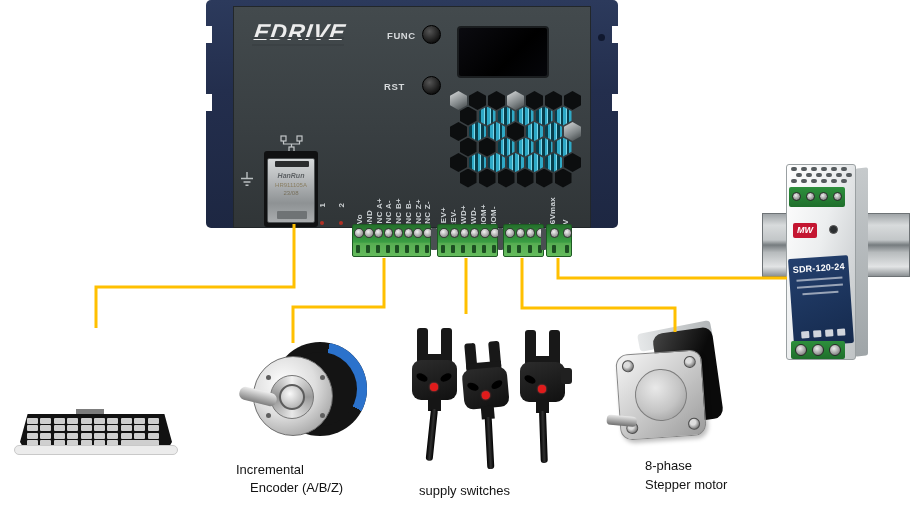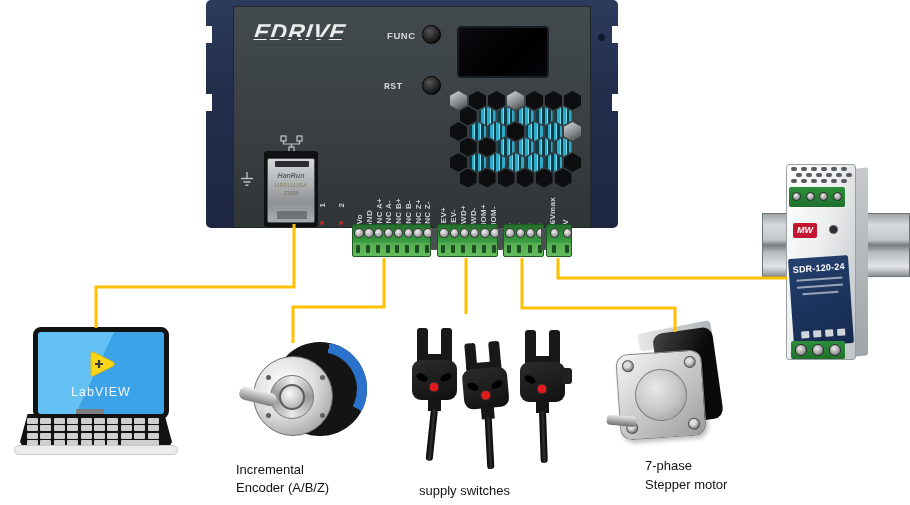--- a/index.html
+++ b/index.html
@@ -150,21 +150,21 @@
     <div class="notch" style="left:612px;top:94px;"></div>
     <div class="case-hole" style="left:598px;top:34px;"></div>
 
     <div class="panel">
       <div class="brand">EDRIVE</div>
       <div class="slit" style="left:18px;top:30px;width:92px;"></div>
       <div class="slit" style="left:18px;top:37px;width:92px;"></div>
 
       <div class="btn-label" style="left:153px;top:23px;">FUNC</div>
       <div class="round-btn" style="left:188px;top:18px;"></div>
-      <div class="btn-label" style="left:150px;top:74px;font-family:Liberation Mono, monospace;">RST</div>
+      <div class="btn-label" style="left:150px;top:74px;">RST</div>
       <div class="round-btn" style="left:188px;top:69px;"></div>
 
       <div class="display"></div>
       <div class="vents" id="vents">
           <div class="hex glint" style="left: 0px; top: 0px;"></div>
           <div class="hex" style="left: 19px; top: 0px;"></div>
           <div class="hex" style="left: 38px; top: 0px;"></div>
           <div class="hex glint" style="left: 57px; top: 0px;"></div>
           <div class="hex" style="left: 76px; top: 0px;"></div>
           <div class="hex" style="left: 95px; top: 0px;"></div>
@@ -306,27 +306,20 @@
         <div class="slot" style="left: 4.5px;"></div>
         <div class="screw" style="left: 15.75px;"></div>
         <div class="slot" style="left: 17.5px;"></div>
       </div>
     <div class="tconn" style="left:431px;width:6px;"></div>
     <div class="tconn" style="left:498px;width:5px;"></div>
     <div class="tconn" style="left:541px;width:5px;"></div>
   </div>
 
   <div class="abs" style="left:14px;top:320px;width:180px;height:140px;">
-    <div class="bezel">
-      <svg class="abs" style="left:49px;top:18px;" width="30" height="28">
-        <path d="M4 4 Q4 1 7 2.5 L26 12 Q29 14 26 16 L7 25.5 Q4 27 4 24 Z" fill="#fdd61a" stroke="#e3ba0a" stroke-width="1"></path>
-        <path d="M8 14 H16 M12 10 V18" stroke="#3a3a3a" stroke-width="2.2"></path>
-      </svg>
-      <div class="lv-text">LabVIEW</div>
-    </div>
     <div class="hinge"></div>
     <div class="lt-base" id="keys">
         <div class="key" style="left: 7px; top: 4px; width: 11px;"></div>
         <div class="key" style="left: 20.4px; top: 4px; width: 11px;"></div>
         <div class="key" style="left: 33.8px; top: 4px; width: 11px;"></div>
         <div class="key" style="left: 47.2px; top: 4px; width: 11px;"></div>
         <div class="key" style="left: 60.6px; top: 4px; width: 11px;"></div>
         <div class="key" style="left: 74px; top: 4px; width: 11px;"></div>
         <div class="key" style="left: 87.4px; top: 4px; width: 11px;"></div>
         <div class="key" style="left: 100.8px; top: 4px; width: 11px;"></div>
@@ -483,17 +476,17 @@
 
   <svg id="wires" width="910" height="505">
     <path class="wire" d="M294 224 L294 287 L96 287 L96 328" stroke="#FFC000"></path>
     <path class="wire" d="M384 258 L384 307 L293 307 L293 343" stroke="#FFC000"></path>
     <path class="wire" d="M466 258 L466 314" stroke="#FFC000"></path>
     <path class="wire" d="M522 258 L522 308 L675 308 L675 332" stroke="#FFC000"></path>
     <path class="wire" d="M558 258 L558 278 L787 278" stroke="#FFC000"></path>
   </svg>
 
   <div class="cap" style="left:236px;top:460px;">Incremental</div>
-  <div class="cap" style="left:236px;top:478px;">Encoder (A/B/Z)</div>
+  <div class="cap" style="left:250px;top:478px;">Encoder (A/B/Z)</div>
   <div class="cap" style="left:419px;top:481px;">supply switches</div>
-  <div class="cap" style="left:645px;top:456px;">7-phase</div>
+  <div class="cap" style="left:645px;top:456px;">8-phase</div>
   <div class="cap" style="left:645px;top:475px;">Stepper motor</div>
 </div>
 
 </body></html>

